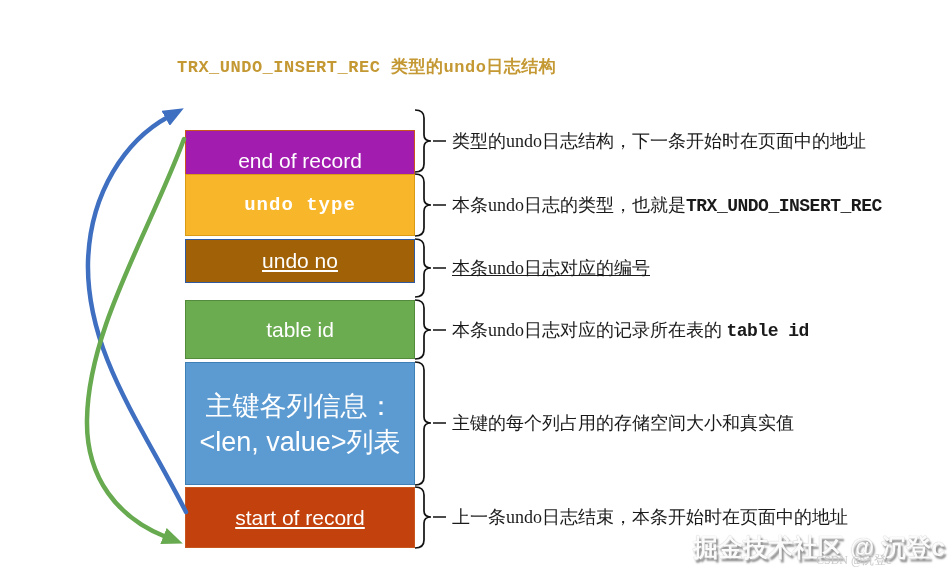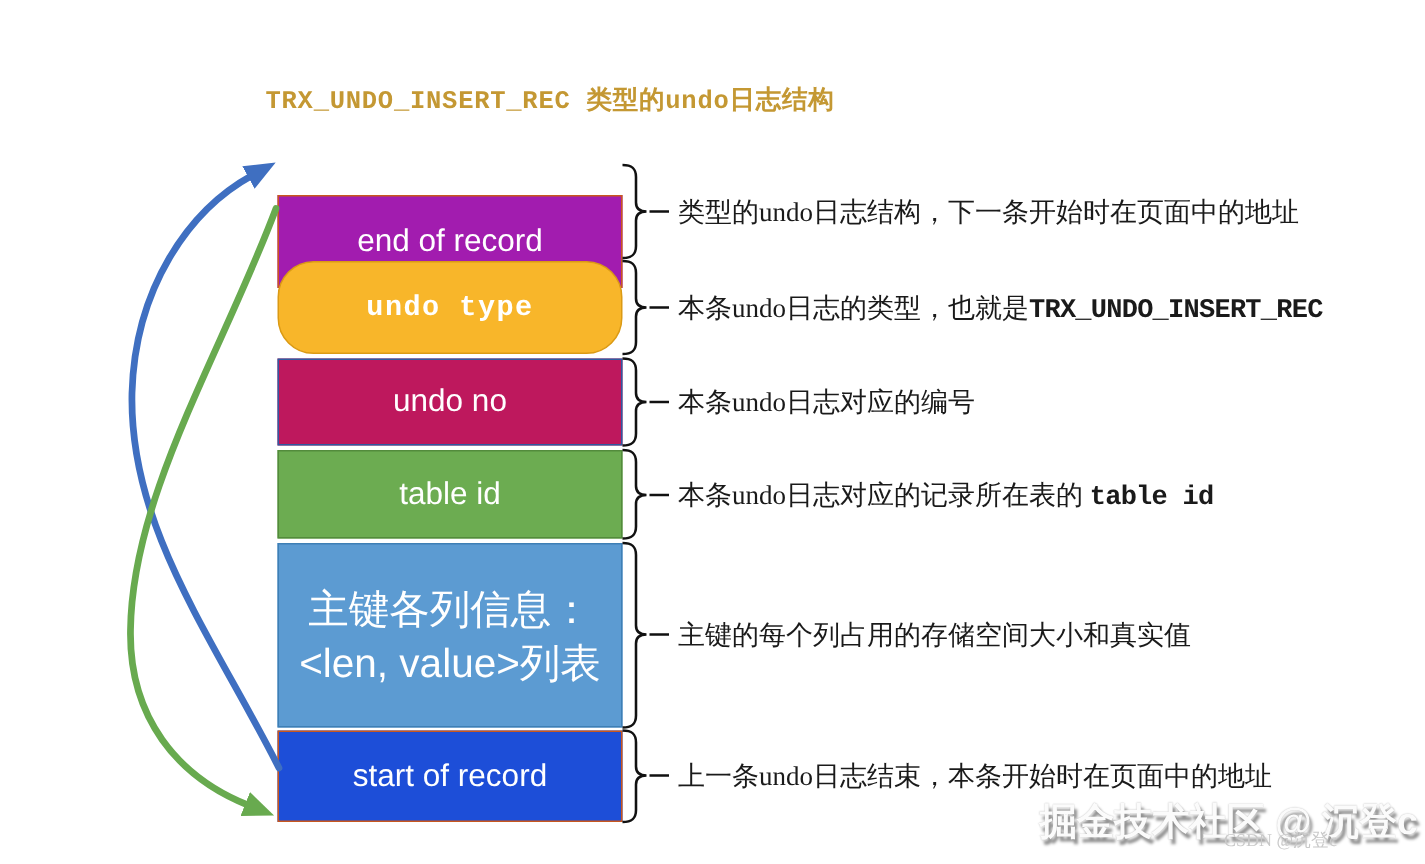--- a/index.html
+++ b/index.html
@@ -26,34 +26,34 @@
 </head>
 <body>
 
 <div class="canvas">
 
   <div class="title" style="color: rgb(196, 152, 51);">TRX_UNDO_INSERT_REC 类型的undo日志结构</div>
 
   <div class="seg" style="top: 110px; height: 62px; background-color: #a21caf; border-color: rgb(200, 87, 30); margin-top: 20px;">
     <span class="seg-label">end of record</span>
   </div>
-  <div class="seg" style="top: 174px; height: 62px; background-color: rgb(248, 182, 42); border-color: rgb(219, 154, 20); border-radius: 24px;">
+  <div class="seg" style="top: 174px; height: 62px; background-color: rgb(248, 182, 42); border-color: rgb(219, 154, 20);">
     <span class="seg-label mono">undo type</span>
   </div>
-  <div class="seg" style="top: 239px; height: 58px; background-color: #be185d; border-color: rgb(47, 90, 160);">
+  <div class="seg" style="top: 239px; height: 44px; background-color: #a16207; border-color: rgb(47, 90, 160); text-decoration: underline;">
     <span class="seg-label">undo no</span>
   </div>
   <div class="seg" style="top: 300px; height: 59px; background-color: rgb(108, 172, 81); border-color: rgb(83, 139, 60);">
     <span class="seg-label">table id</span>
   </div>
   <div class="seg" style="top: 362px; height: 123px; background-color: rgb(92, 155, 210); border-color: rgb(62, 127, 181);">
     <span class="seg-label multiline">主键各列信息：
 &lt;len, value&gt;列表</span>
   </div>
-  <div class="seg" style="top: 487px; height: 61px; background-color: #1d4ed8; border-color: rgb(200, 87, 30);">
+  <div class="seg" style="top: 487px; height: 61px; background-color: #c2410c; border-color: rgb(200, 87, 30); text-decoration: underline;">
     <span class="seg-label">start of record</span>
   </div>
 
   <svg class="svg-layer" viewBox="0 0 950 576">
     <defs>
       <marker id="headBlue" orient="auto" markerWidth="4.6" markerHeight="3.8" refX="0.6" refY="1.9">
         <path d="M0,0 L4.6,1.9 L0,3.8 z" fill="#3F6FC1"></path>
       </marker>
       <marker id="headGreen" orient="auto" markerWidth="4.6" markerHeight="3.8" refX="0.6" refY="1.9">
         <path d="M0,0 L4.6,1.9 L0,3.8 z" fill="#68AA4F"></path>
@@ -73,21 +73,21 @@
       <path d="M415,487 C421,487 424,489 424,495 L424,511 C424,515 426,517 431,517 C426,517 424,519 424,523 L424,540 C424,546 421,548 415,548 M433,517 L446,517"></path>
     </g>
   </svg>
 
   <div class="ann" style="top:128px;">
     <span>类型的undo日志结构，下一条开始时在页面中的地址</span><span class="code"></span>
   </div>
   <div class="ann" style="top:192px;">
     <span>本条undo日志的类型，也就是</span><span class="code">TRX_UNDO_INSERT_REC</span>
   </div>
-  <div class="ann" style="top:255px;">
+  <div class="ann" style="top:255px;text-decoration:underline;">
     <span>本条undo日志对应的编号</span><span class="code"></span>
   </div>
   <div class="ann" style="top:410px;">
     <span>主键的每个列占用的存储空间大小和真实值</span><span class="code"></span>
   </div>
   <div class="ann" style="top:317px;">
     <span>本条undo日志对应的记录所在表的 </span><span class="code">table id</span>
   </div>
   <div class="ann" style="top:504px;">
     <span>上一条undo日志结束，本条开始时在页面中的地址</span><span class="code"></span>

